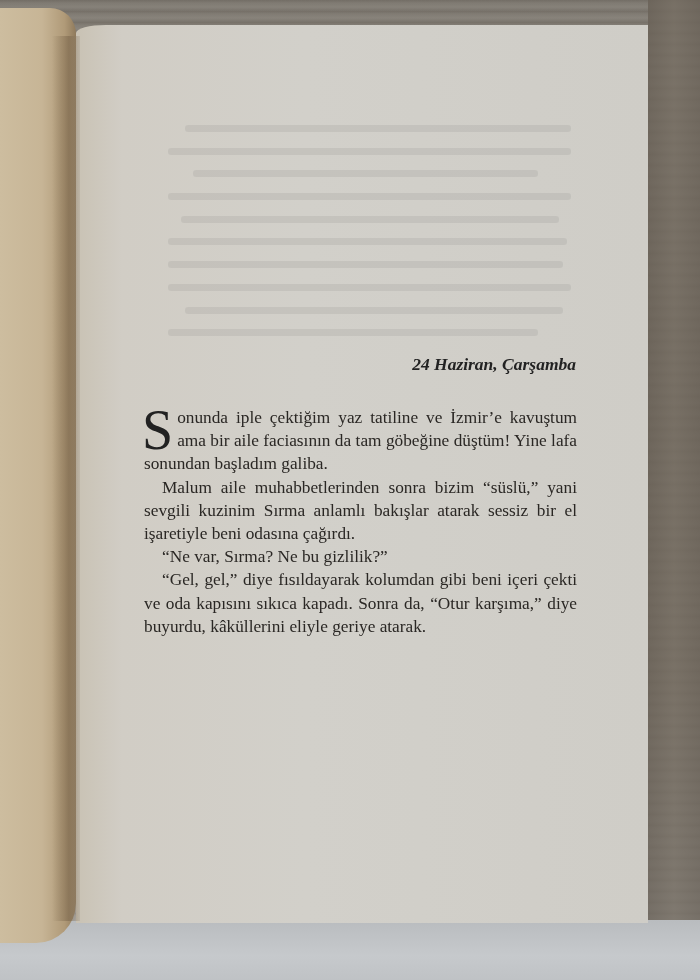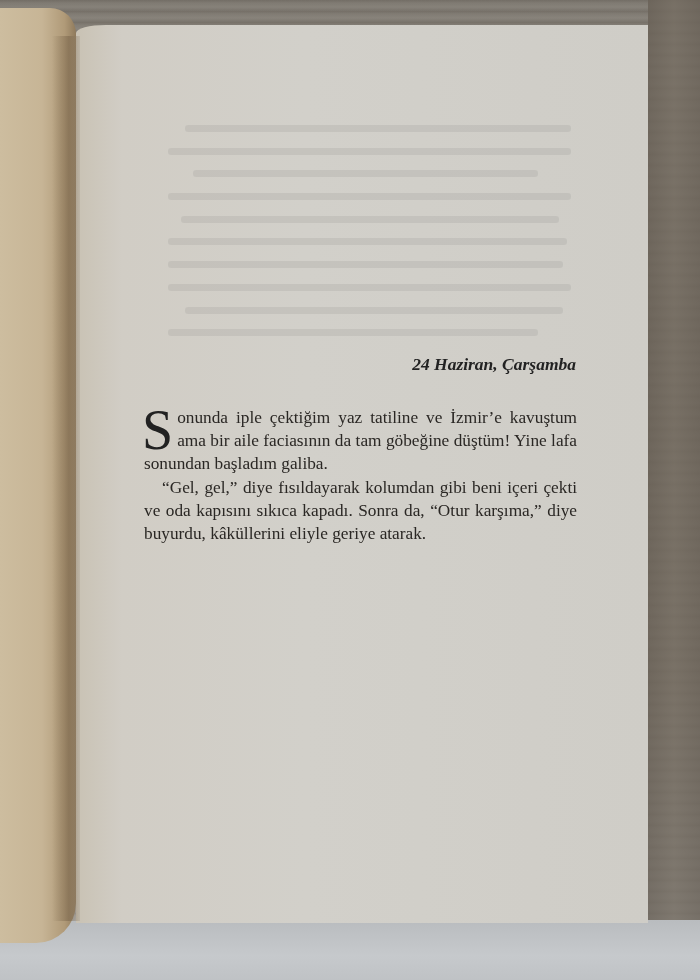--- a/index.html
+++ b/index.html
@@ -85,14 +85,16 @@
   <div style="width:90%;margin-left:4%"></div>
   <div style="width:88%"></div>
 </div>
 
 <div class="date-heading">24 Haziran, Çarşamba</div>
 
 <div class="text-block">
   <p class="para first">
     <span class="dropcap">S</span><span>onunda iple çektiğim yaz tatiline ve İzmir’e kavuştum ama bir aile faciasının da tam göbeğine düştüm! Yine lafa sonundan başladım galiba.</span>
   </p>
+  <p class="para">Malum aile muhabbetlerinden sonra bizim “süslü,” yani sevgili kuzinim Sırma anlamlı bakışlar atarak sessiz bir el işaretiyle beni odasına çağırdı.</p>
+  <p class="para">“Ne var, Sırma? Ne bu gizlilik?”</p>
   <p class="para">“Gel, gel,” diye fısıldayarak kolumdan gibi beni içeri çekti ve oda kapısını sıkıca kapadı. Sonra da, “Otur karşıma,” diye buyurdu, kâküllerini eliyle geriye atarak.</p>
 </div>
 
 </body></html>

